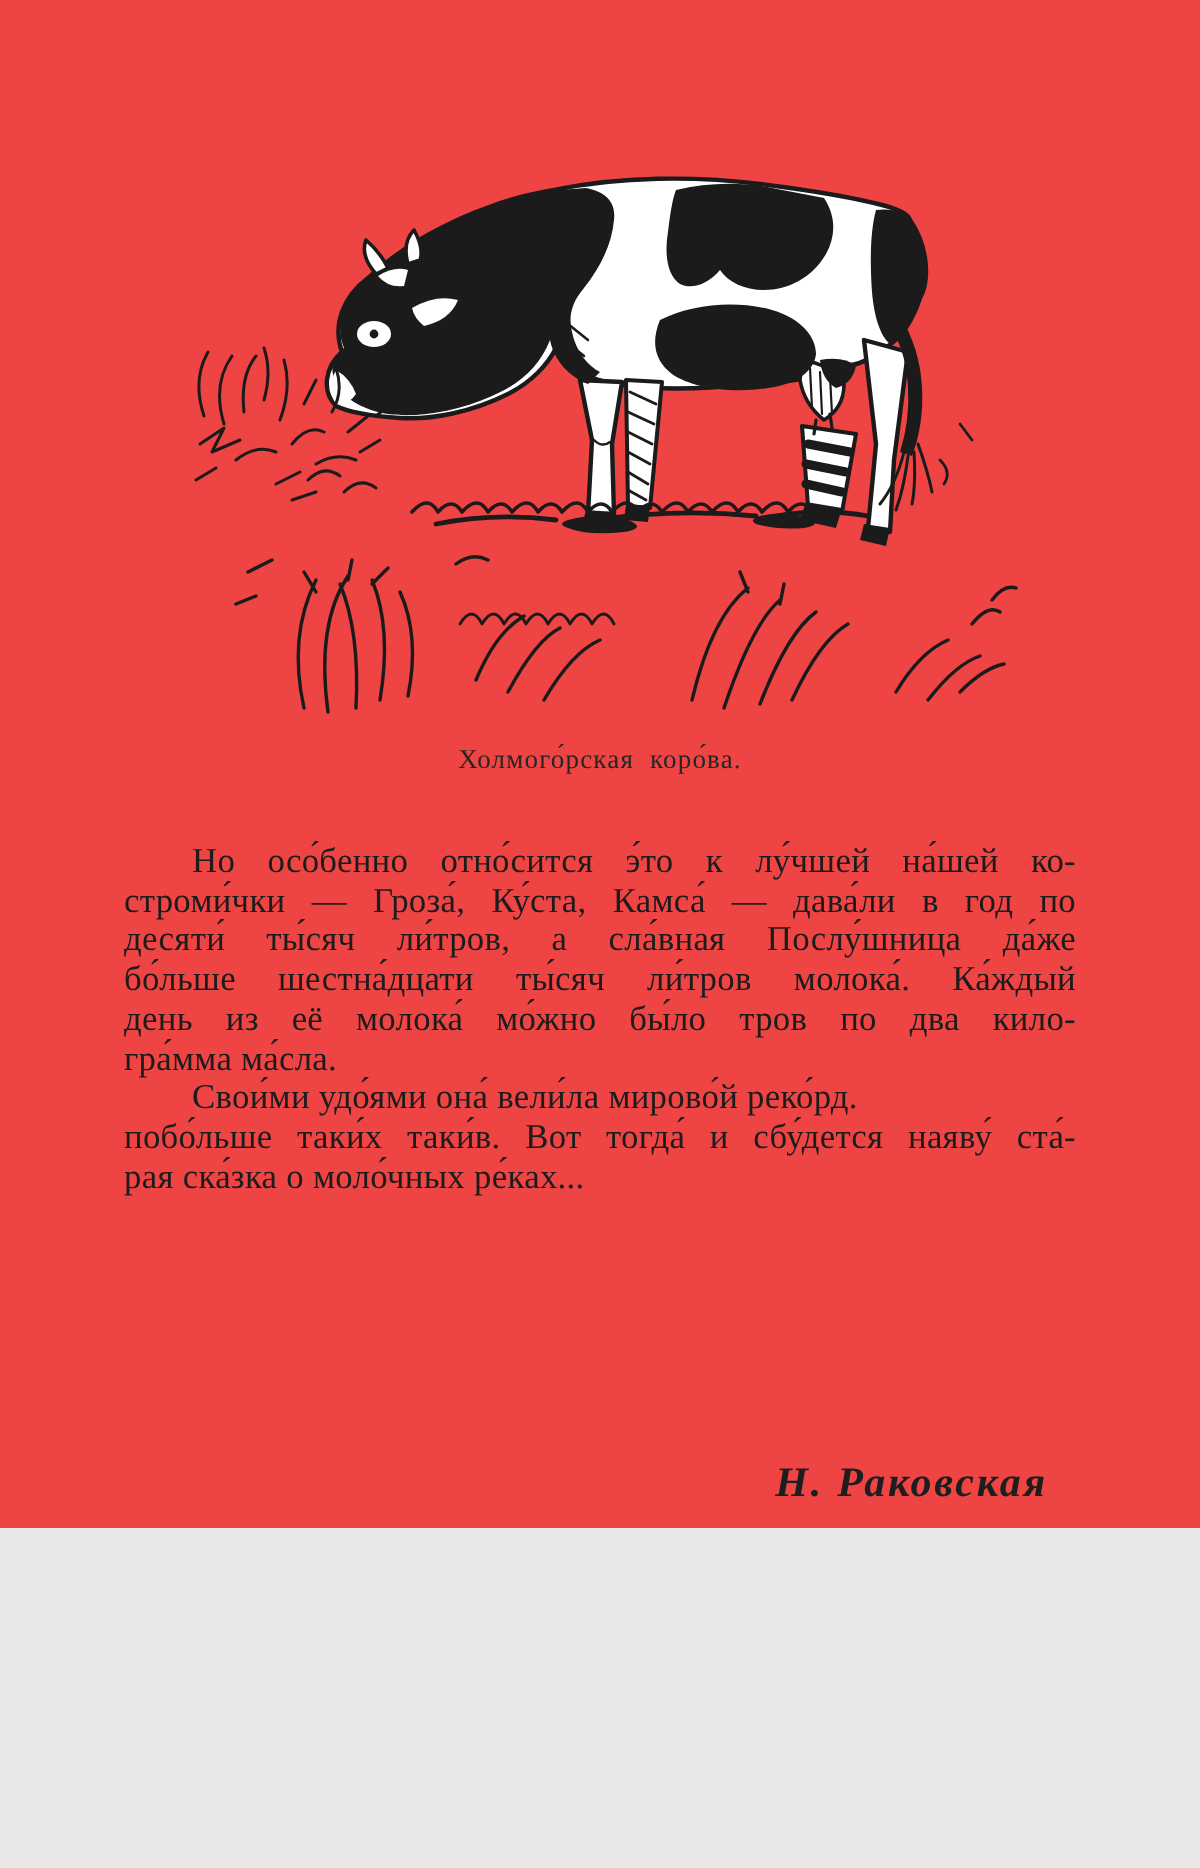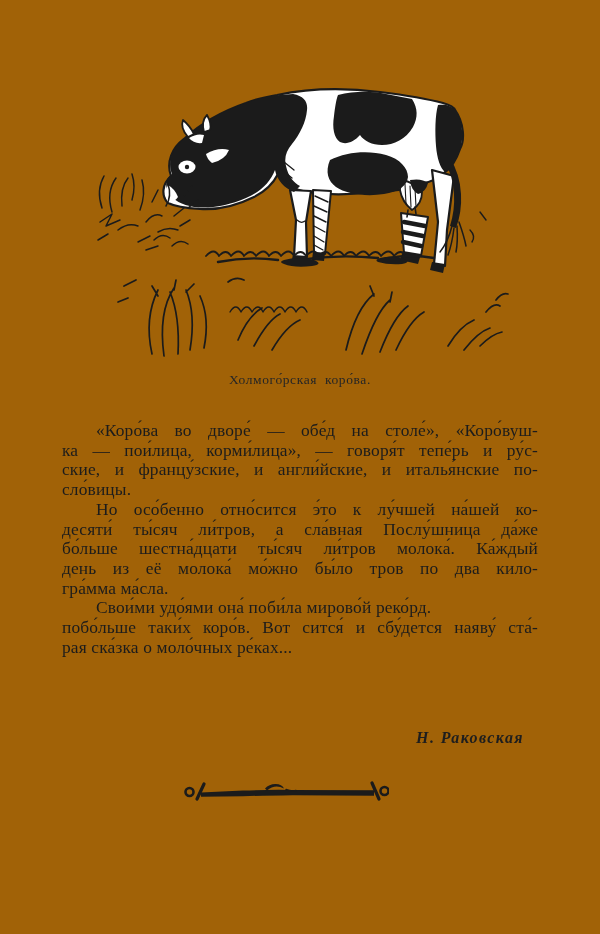--- a/index.html
+++ b/index.html
@@ -1,37 +1,37 @@
 <!DOCTYPE html>
 <html><head>
 <meta charset="utf-8">
 <style>
   html,body{margin:0;padding:0;background:#e8e8e8;}
   .page{
-    position:relative;width:600px;height:934px;margin:0 auto;
-    background:#a16207;overflow:hidden;
+    position:relative;width:600px;height:764px;margin:0 auto;
+    background:#ef4444;overflow:hidden;
     font-family:"Liberation Serif","DejaVu Serif",serif;color:#1c1c1c;
   }
   .illustration{position:absolute;left:88px;top:50px;width:440px;height:312px;margin:0;}
   .illustration svg{display:block;width:100%;height:100%;}
   .caption{
     position:absolute;left:0;top:372px;width:600px;text-align:center;
     font-size:13.5px;letter-spacing:.6px;word-spacing:4px;color:#262626;
   }
   .body-text{
     position:absolute;left:62px;top:421px;width:476px;
     font-size:17.4px;line-height:19.7px;letter-spacing:.15px;
   }
   .para{margin:0;}
   .bline{display:block;text-align:justify;text-align-last:justify;}
   .bline.first{text-indent:34px;}
   .bline.last{text-align-last:left;}
   .signature{
     position:absolute;right:76px;top:729px;
-    font-size:16px;font-weight:bold;font-style:italic;letter-spacing:1.4px;color:#1e1e1e;
+    font-size:21px;font-weight:bold;font-style:italic;letter-spacing:1.4px;color:#1e1e1e;
   }
   .divider{position:absolute;left:183px;top:780px;width:206px;height:24px;}
   .divider svg{display:block;width:100%;height:100%;}
 </style>
 </head>
 <body>
 
 <div class="page">
 
   <figure class="illustration">
@@ -105,37 +105,32 @@
           <path d="M36,236 l12,-6 M30,252 l10,-4 M140,232 q8,-6 16,-2"></path>
         </g>
       </g>
     </svg>
   </figure>
 
   <div class="caption">Холмого́рская коро́ва.</div>
 
   <div class="body-text">
     <div class="para">
-      <div class="bline first">«Коро́ва во дворе́ — обе́д на столе́», «Коро́вуш-</div>
-      <div class="bline">ка — пои́лица, корми́лица», — говоря́т тепе́рь и ру́с-</div>
-      <div class="bline">ские, и францу́зские, и англи́йские, и италья́нские по-</div>
-      <div class="bline last">сло́вицы.</div>
-    </div>
-    <div class="para">
       <div class="bline first">Но осо́бенно отно́сится э́то к лу́чшей на́шей ко-</div>
+      <div class="bline">строми́чки — Гроза́, Ку́ста, Камса́ — дава́ли в год по</div>
       <div class="bline">десяти́ ты́сяч ли́тров, а сла́вная Послу́шница да́же</div>
       <div class="bline">бо́льше шестна́дцати ты́сяч ли́тров молока́. Ка́ждый</div>
       <div class="bline">день из её молока́ мо́жно бы́ло тров по два кило-</div>
       <div class="bline last">гра́мма ма́сла.</div>
     </div>
     <div class="para">
-      <div class="bline first last">Свои́ми удо́ями она́ поби́ла мирово́й реко́рд.</div>
+      <div class="bline first last">Свои́ми удо́ями она́ вели́ла мирово́й реко́рд.</div>
     </div>
     <div class="para">
-      <div class="bline">побо́льше таки́х коро́в. Вот сится́ и сбу́дется наяву́ ста́-</div>
+      <div class="bline">побо́льше таки́х таки́в. Вот тогда́ и сбу́дется наяву́ ста́-</div>
       <div class="bline last">рая ска́зка о моло́чных ре́ках...</div>
     </div>
   </div>
 
   <div class="signature">Н. Раковская</div>
 
   <div class="divider">
     <svg viewBox="0 0 206 24" aria-hidden="true">
       <g stroke="#1b1b1b" fill="none" stroke-linecap="round">
         <circle cx="6.5" cy="12" r="4" stroke-width="2.6"></circle>

